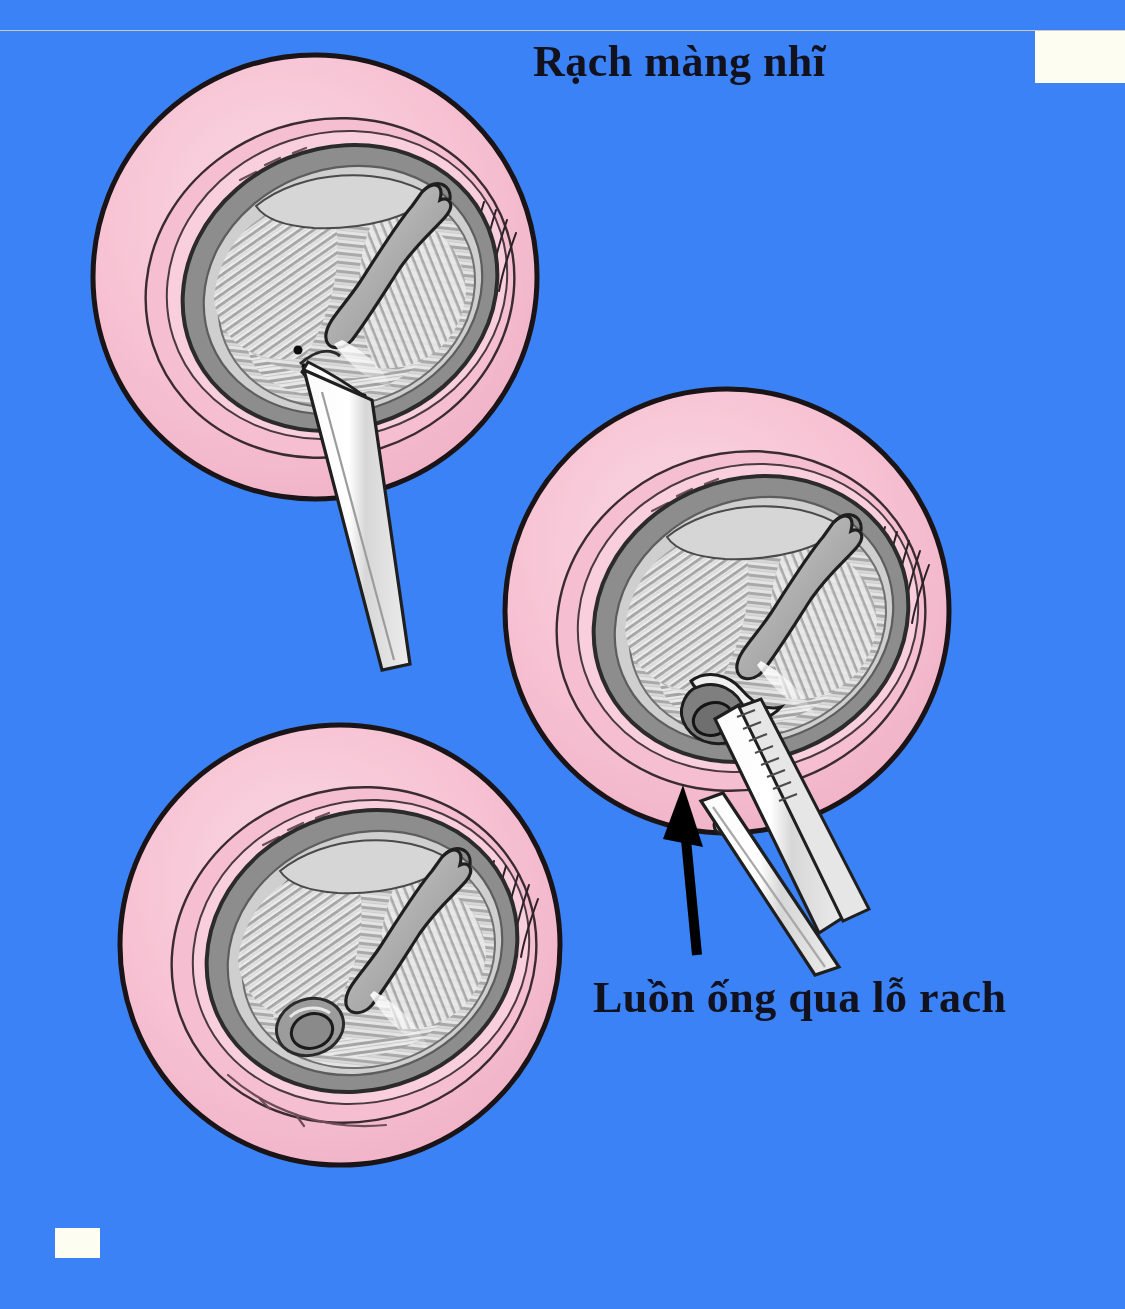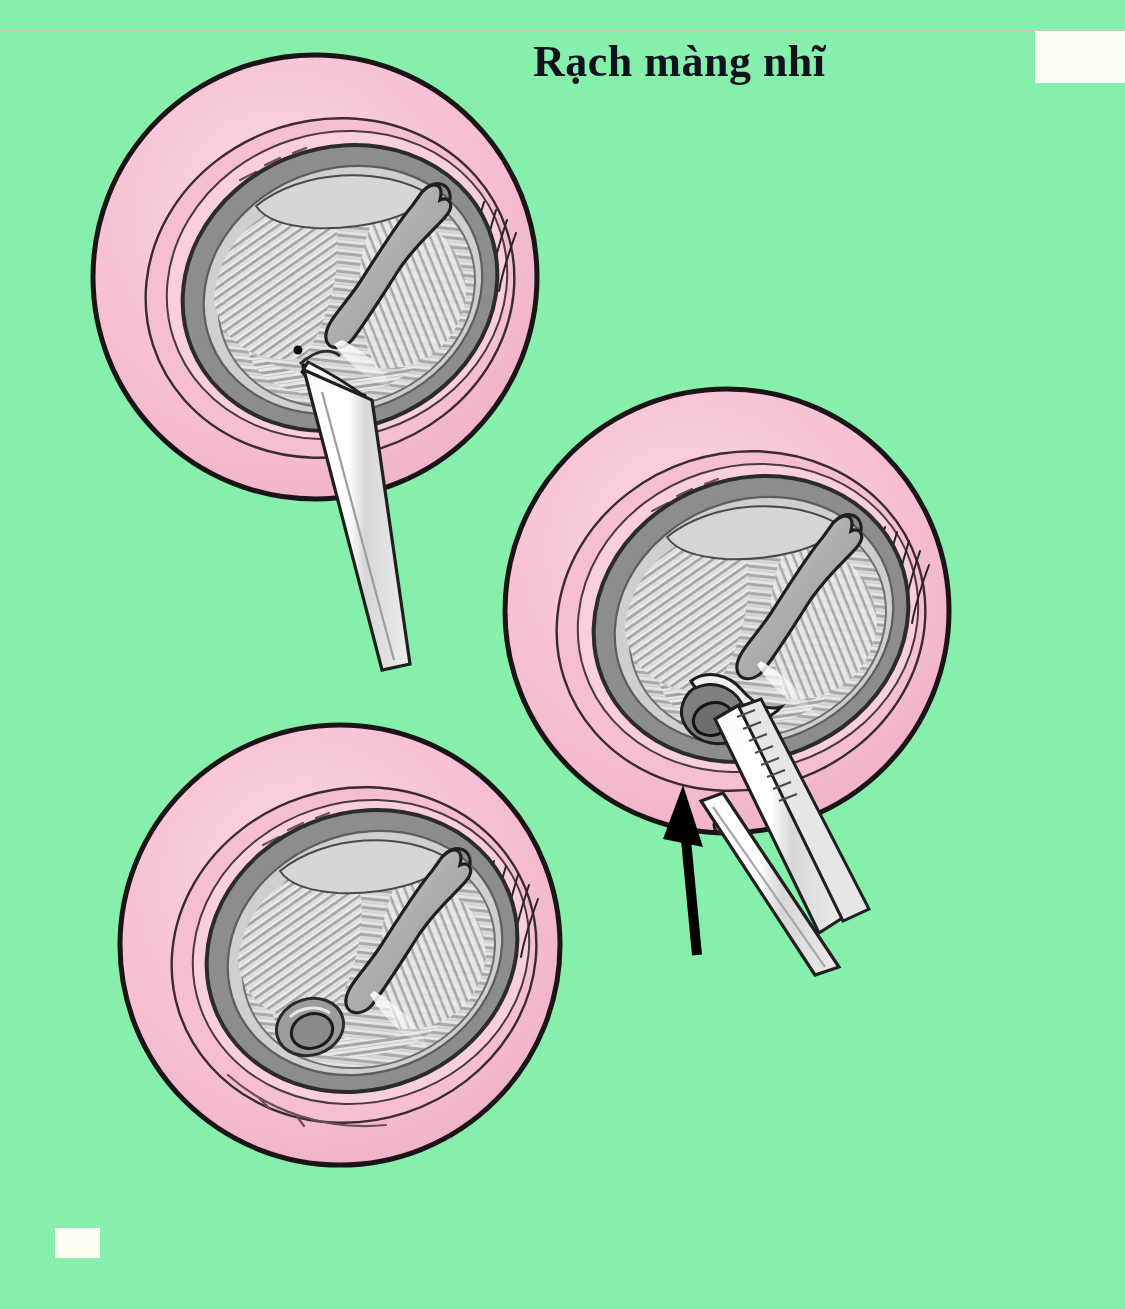--- a/index.html
+++ b/index.html
@@ -4,21 +4,21 @@
 <style>
   html, body {
     margin: 0;
     padding: 0;
     background: #ffffff;
   }
   #page {
     position: relative;
     width: 1125px;
     height: 1309px;
-    background: #86efac;
+    background: #3b82f6;
     overflow: hidden;
     font-family: "Liberation Serif", "DejaVu Serif", serif;
   }
   .top-rule {
     position: absolute;
     left: 0;
     top: 30px;
     width: 1125px;
     height: 1px;
     background: #c9c9c9;
@@ -306,14 +306,15 @@
           <ellipse cx="-52" cy="76" rx="34" ry="28" transform="rotate(-18 -52 76)" fill="#9c9c9c" stroke="#2a2a2a" stroke-width="3"></ellipse>
           <ellipse cx="-50" cy="80" rx="21" ry="17" transform="rotate(-18 -50 80)" fill="#8a8a8a" stroke="#1a1a1a" stroke-width="3"></ellipse>
           <path d="M-72 66 C -62 56, -44 54, -32 62" fill="none" stroke="#e8e8e8" stroke-width="3"></path>
         </g>
       </g>
 
     </svg>
   </div>
 
   <div class="caption" id="caption-1">Rạch màng nhĩ</div>
+  <div class="caption" id="caption-2">Luồn ống qua lỗ rach</div>
 
 </div>
 
 </body></html>

